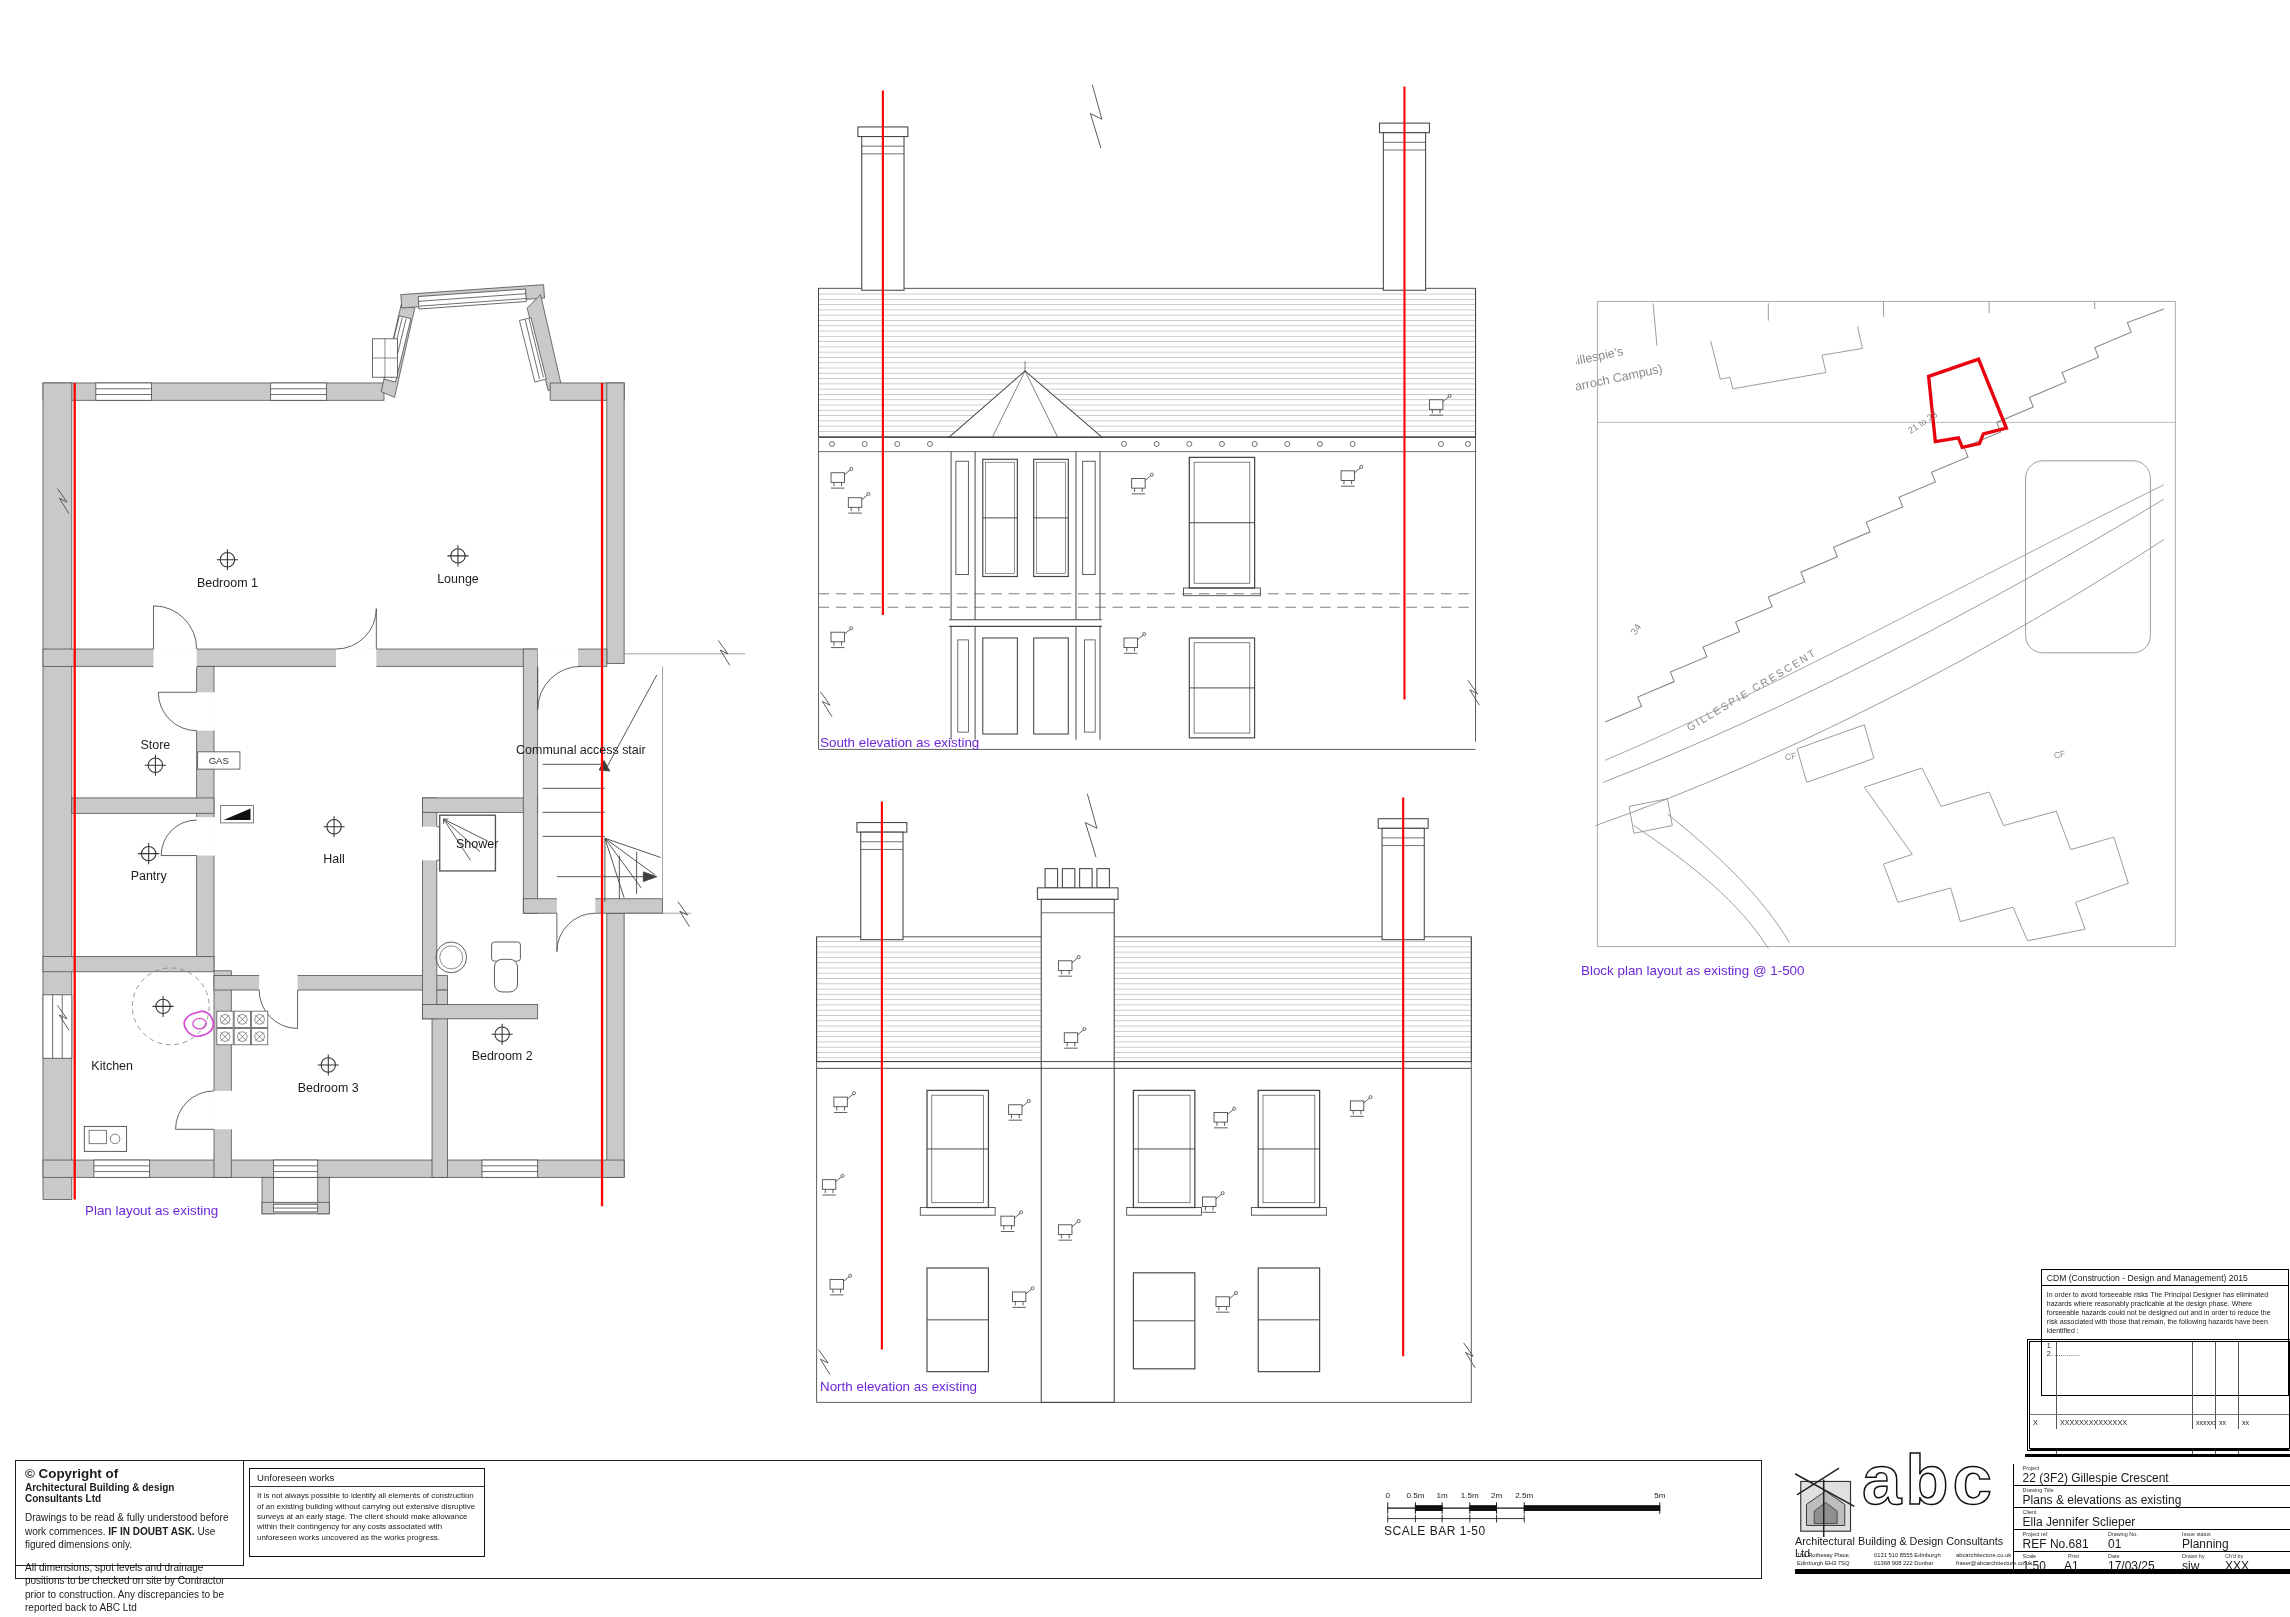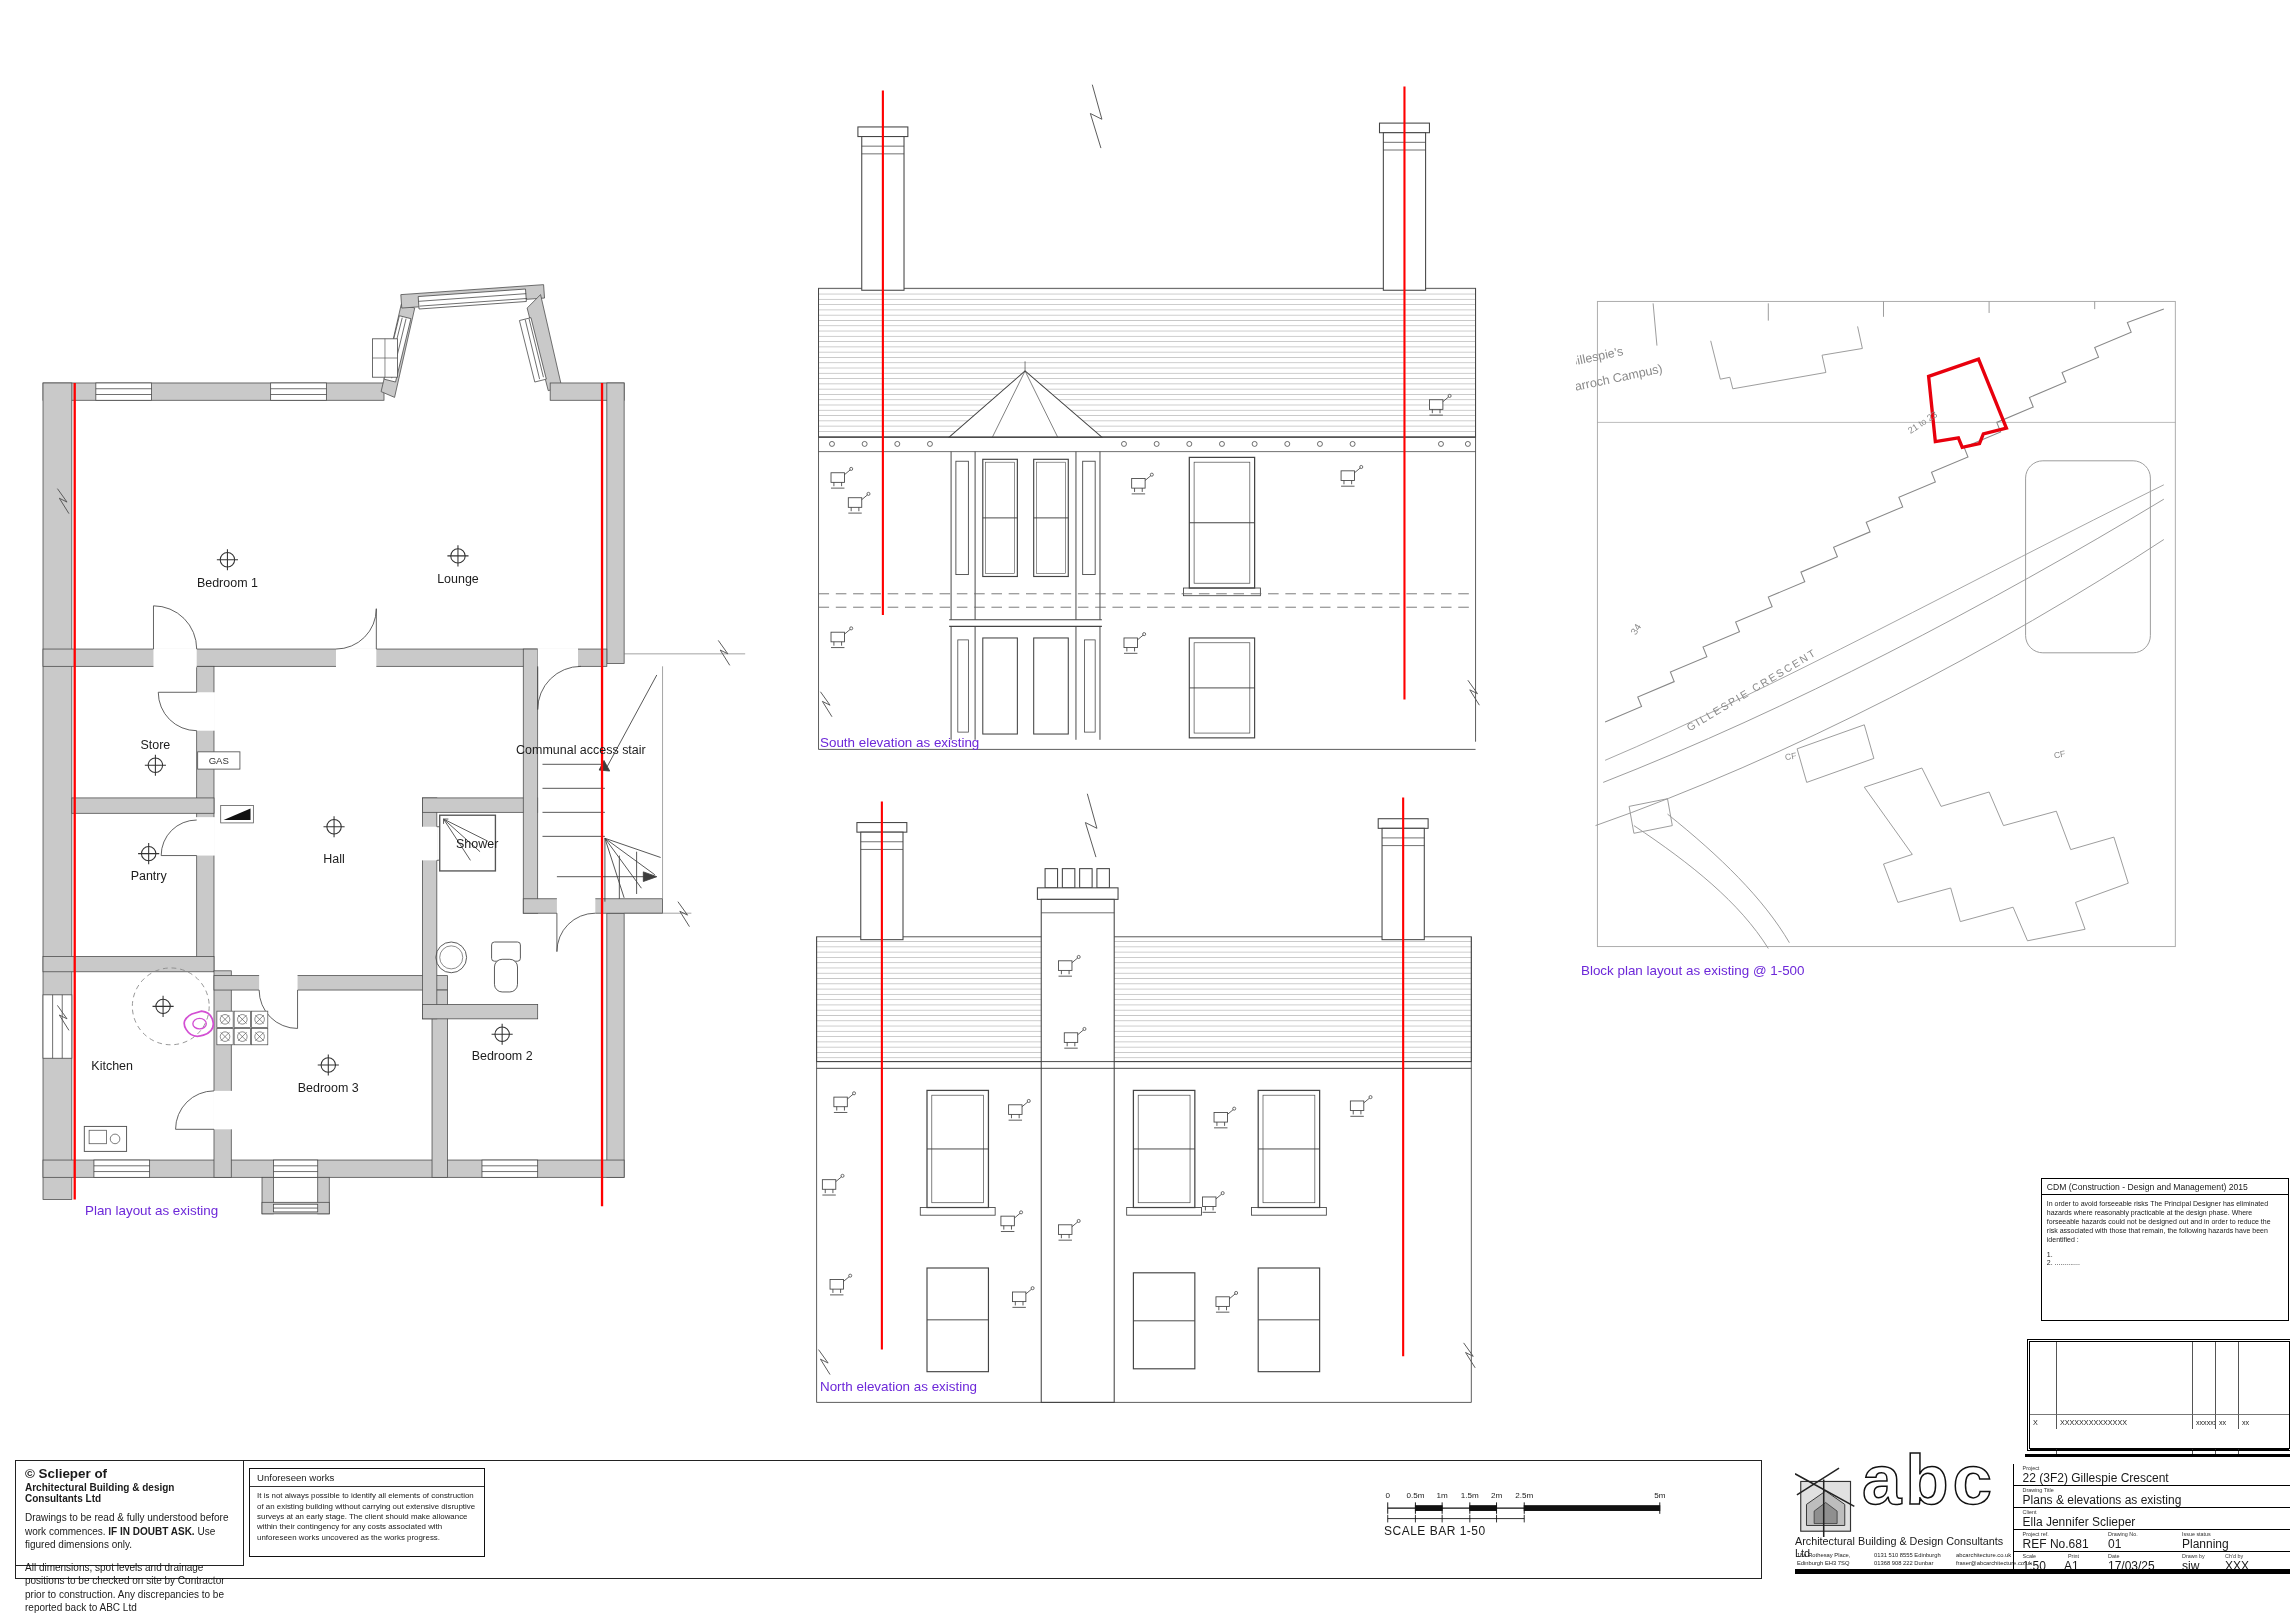--- a/index.html
+++ b/index.html
@@ -13,21 +13,21 @@
   .copybox{position:absolute;left:-1px;top:-1px;width:229px;height:106px;border:1.2px solid #222;
            padding:4.8px 8.6px;box-sizing:border-box;}
   .copybox h1{margin:0;font-size:13.4px;}
   .copybox h2{margin:1px 0 7.7px 0;font-size:10px;}
   .copybox p{margin:0 0 8.6px 0;font-size:10px;line-height:1.35;}
   .unfbox{position:absolute;left:233px;top:6.7px;width:236px;height:89px;border:1.5px solid #111;box-sizing:border-box;}
   .unfbox .t{font-size:9.6px;padding:3.8px 6.7px 2.9px 6.7px;border-bottom:1px solid #333;}
   .unfbox .b{font-size:7.9px;line-height:1.32;padding:3.8px 6.7px;}
   .sbcap{position:absolute;left:1384px;top:1524px;font-size:12px;letter-spacing:0.5px;}
   
-  .cdm{position:absolute;left:2041px;top:1178px;width:248px;height:143px;border:1.5px solid #000;box-sizing:border-box;}
+  .cdm{position:absolute;left:2041px;top:1269px;width:248px;height:127px;border:1.5px solid #000;box-sizing:border-box;}
   .cdm .t{font-size:8.6px;padding:2.9px 4.8px 1.9px 4.8px;border-bottom:1px solid #000;}
   .cdm .b{font-size:7px;line-height:1.3;padding:3.8px 4.8px 0 4.8px;}
   .cdm .i{font-size:7px;padding:1px 4.8px 0 4.8px;}
   
   .rev{position:absolute;left:2029px;top:1341px;width:261px;height:108px;border:1.3px solid #000;
        outline:1.2px solid #000;outline-offset:1.9px;box-sizing:border-box;
        display:grid;grid-template-columns:27px 136px 23px 23px 1fr;grid-template-rows:1fr 15.4px 19px;}
   .rev div{border-right:1px solid #555;padding:1px 2.9px;font-size:7.2px;overflow:hidden;}
   .rev div:nth-child(5n){border-right:none;}
   .rev .hdr{border-top:1px solid #000;font-weight:bold;font-size:7.7px;padding-top:2.9px;margin-top:20px;}
@@ -494,21 +494,21 @@
     <div class="hdr">Rev</div>
     <div class="hdr">Description</div>
     <div class="hdr">Date</div>
     <div class="hdr">By</div>
     <div class="hdr">Chk'd</div>
   </div>
   <div class="revbar"></div>
 
   <div class="strip">
     <div class="copybox">
-      <h1>© Sclieper of</h1>
+      <h1>© Copyright of</h1>
       <h2>Architectural Building &amp; design Consultants Ltd</h2>
       <p><span>Drawings to be read &amp; fully understood before work commences.  </span><b>IF IN DOUBT ASK.</b><span> Use figured dimensions only.</span></p>
       <p>All dimensions, spot levels and drainage positions to be checked on site by Contractor prior to construction. Any discrepancies to be reported back to ABC Ltd</p>
     </div>
     <div class="unfbox">
       <div class="t">Unforeseen works</div>
       <div class="b">It is not always possible to identify all elements of construction of an existing building without carrying out extensive disruptive surveys at an early stage. The client should make allowance within their contingency for any costs associated with unforeseen works uncovered as the works progress.</div>
     </div>
   </div>
 

